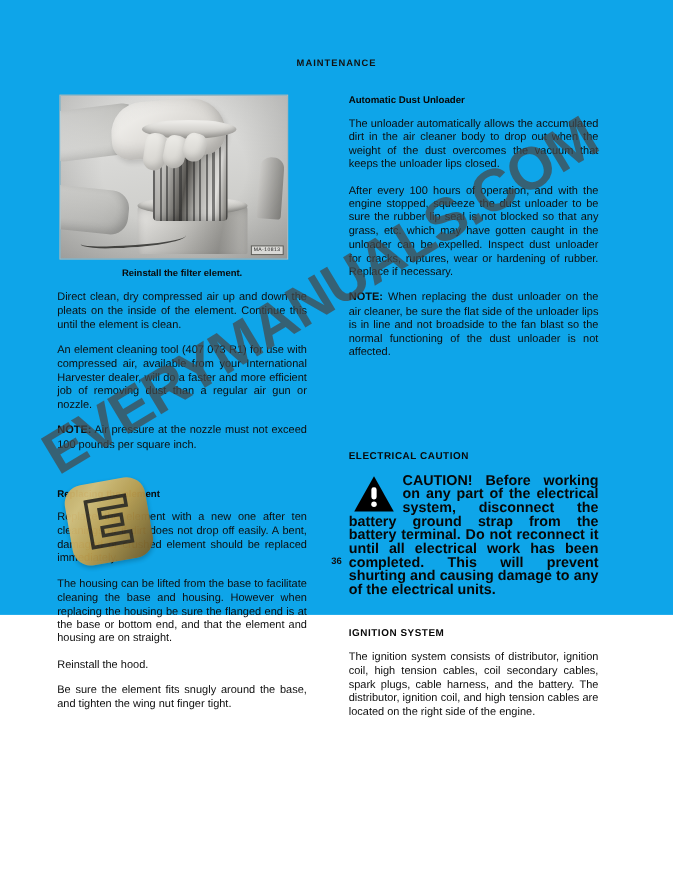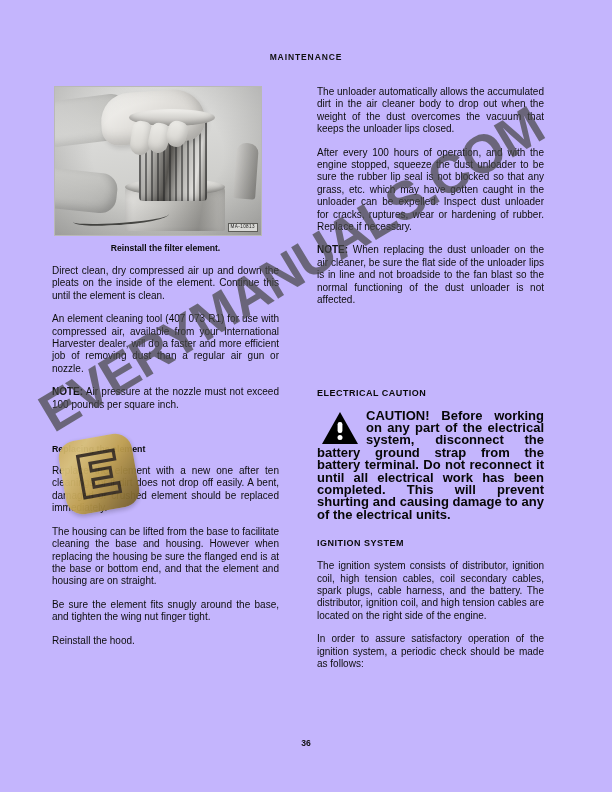--- a/index.html
+++ b/index.html
@@ -13,22 +13,22 @@
     position: relative;
     overflow: hidden;
     font-family: "Liberation Sans", sans-serif;
     color: #0a0a0a;
   }
 
   .page {
     position: absolute;
     inset: 0;
     width: 612px;
-    height: 792px;
-    background: #c4b5fd;
+    height: 559px;
+    background: #0ea5e9;
   }
 
   
   .page-header {
     position: absolute;
     top: 52px;
     left: 0;
     width: 612px;
     text-align: center;
     font-size: 8.5px;
@@ -59,21 +59,21 @@
   .body-p:last-child { margin-bottom: 0; }
 
   .sec-head {
     font-size: 9px;
     font-weight: bold;
     letter-spacing: 0.4px;
     margin: 0 0 12px 0;
     color: #080808;
   }
   .sec-head.major { letter-spacing: 0.5px; }
-  .sec-head.spaced-top { margin-top: 17px; }
+  .sec-head.spaced-top { margin-top: 28px; }
 
   .sub-head {
     font-size: 8.8px;
     font-weight: bold;
     margin: 0 0 11px 0;
     color: #080808;
   }
 
   .note-lead { font-weight: bold; }
 
@@ -317,26 +317,27 @@
 
     <p class="body-p"><span class="note-lead">NOTE:</span><span> Air pressure at the nozzle must not exceed 100 pounds per square inch.</span></p>
 
 
     <div style="height:22px"></div>
 
     <div class="sub-head">Replacing the element</div>
 
     <p class="body-p">Replace the element with a new one after ten cleanings or if dirt does not drop off easily. A bent, damaged or crushed element should be replaced immediately.</p>
     <p class="body-p">The housing can be lifted from the base to facilitate cleaning the base and housing. However when replacing the housing be sure the flanged end is at the base or bottom end, and that the element and housing are on straight.</p>
+    <p class="body-p">Reinstall the hood.</p>
     <p class="body-p">Be sure the element fits snugly around the base, and tighten the wing nut finger tight.</p>
-    <p class="body-p">Reinstall the hood.</p>
   </div>
 
   <div class="col col-right">
 
+    <div class="sub-head">Automatic Dust Unloader</div>
 
     <p class="body-p">The unloader automatically allows the accumulated dirt in the air cleaner body to drop out when the weight of the dust overcomes the vacuum that keeps the unloader lips closed.</p>
     <p class="body-p">After every 100 hours of operation, and with the engine stopped, squeeze the dust unloader to be sure the rubber lip seal is not blocked so that any grass, etc. which may have gotten caught in the unloader can be expelled. Inspect dust unloader for cracks, ruptures, wear or hardening of rubber. Replace if necessary.</p>
 
     <p class="body-p"><span class="note-lead">NOTE:</span><span> When replacing the dust unloader on the air cleaner, be sure the flat side of the unloader lips is in line and not broadside to the fan blast so the normal functioning of the dust unloader is not affected.</span></p>
 
     <div style="height:70px"></div>
 
     <div class="sec-head major">ELECTRICAL CAUTION</div>
 
@@ -348,21 +349,20 @@
           <rect x="16.6" y="11" width="4.8" height="11" rx="2.2" fill="#ffffff"></rect>
           <circle cx="19" cy="26.4" r="2.5" fill="#ffffff"></circle>
         </svg>
       </div>
       <p class="caution-text">CAUTION! Before working on any part of the electrical system, disconnect the battery ground strap from the battery terminal. Do not reconnect it until all electrical work has been completed. This will prevent shurting and causing damage to any of the electrical units.</p>
     </div>
 
     <div class="sec-head major spaced-top">IGNITION SYSTEM</div>
 
     <p class="body-p">The ignition system consists of distributor, ignition coil, high tension cables, coil secondary cables, spark plugs, cable harness, and the battery. The distributor, ignition coil, and high tension cables are located on the right side of the engine.</p>
-    <p class="body-p">In order to assure satisfactory operation of the ignition system, a periodic check should be made as follows:</p>
   </div>
 
   <div class="page-number">36</div>
 
   <div class="watermark">
     <div class="wm-text">EVERYMANUALS.COM</div>
     <div class="wm-logo">
       <div class="e-glyph">
         <svg width="44" height="48" viewBox="0 0 44 48" aria-hidden="true">
           <path d="M4 3 L40 3 L40 12 L15 12 L15 19.5 L34 19.5 L34 28.5 L15 28.5 L15 36 L40 36 L40 45 L4 45 Z" fill="none" stroke="#3a3020" stroke-width="3.2" stroke-linejoin="miter"></path>

